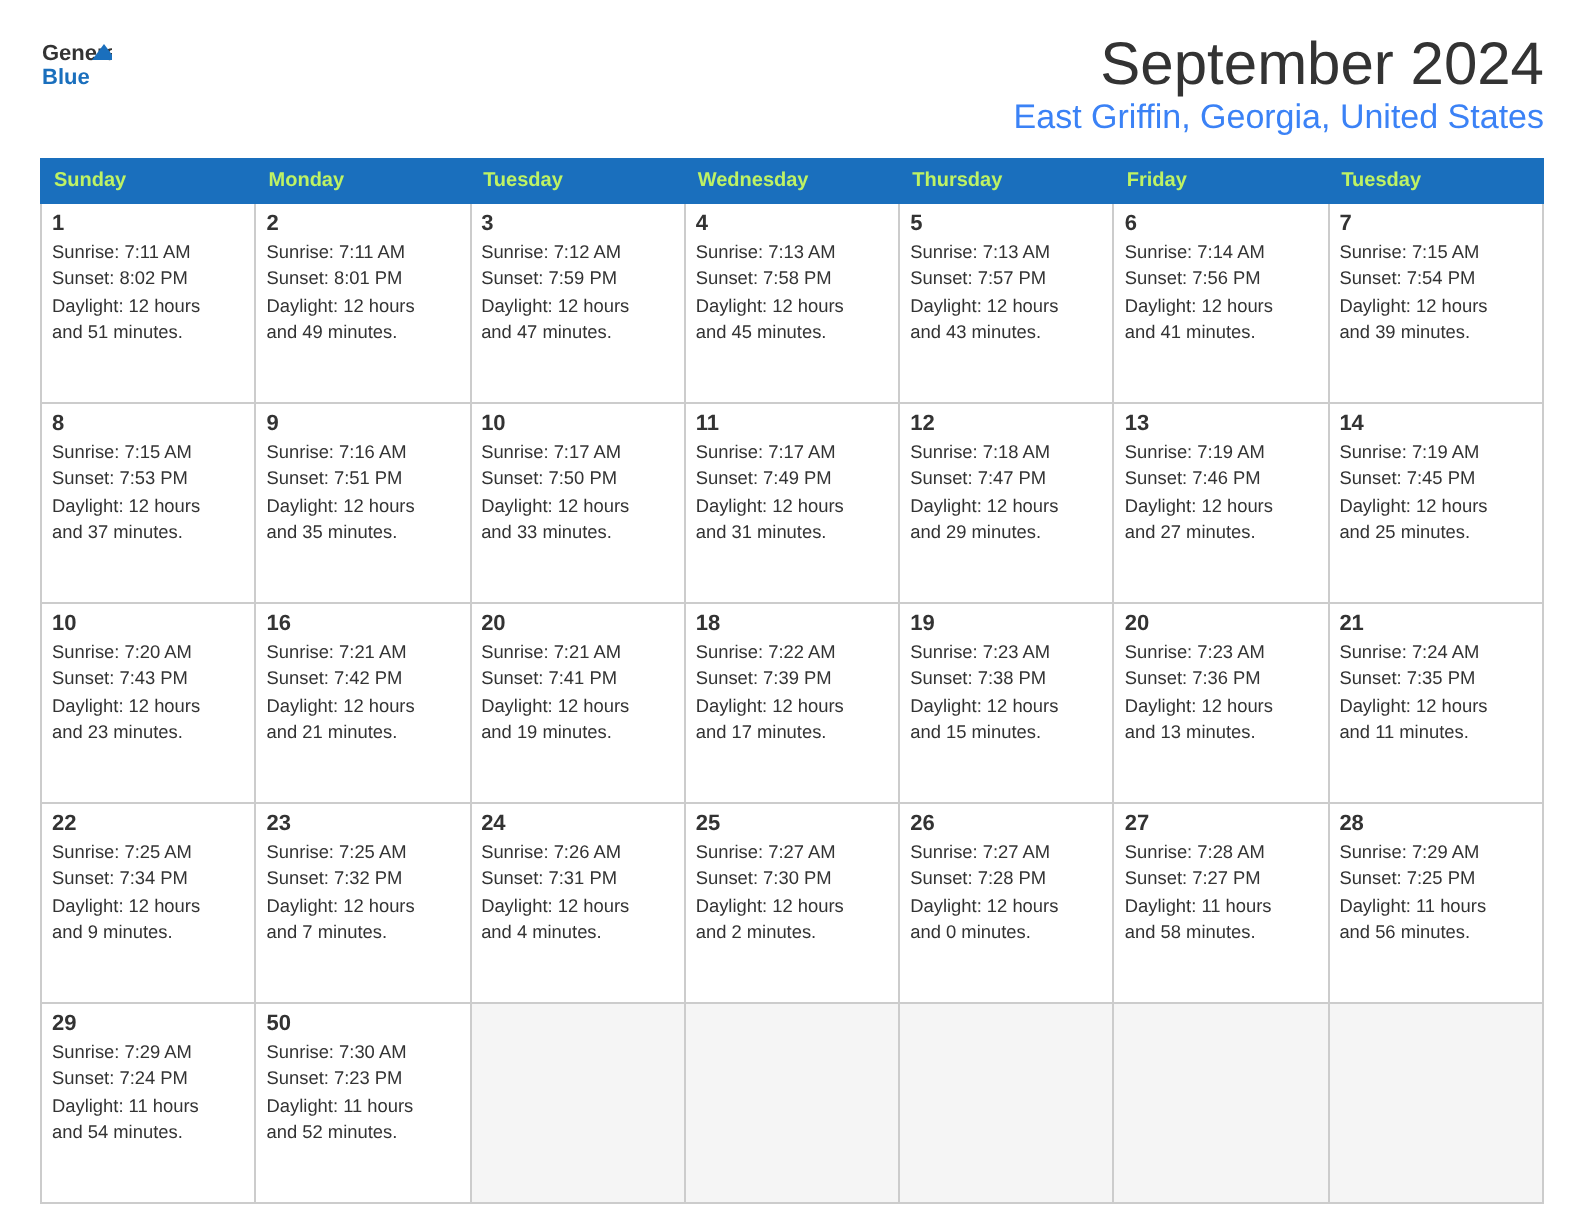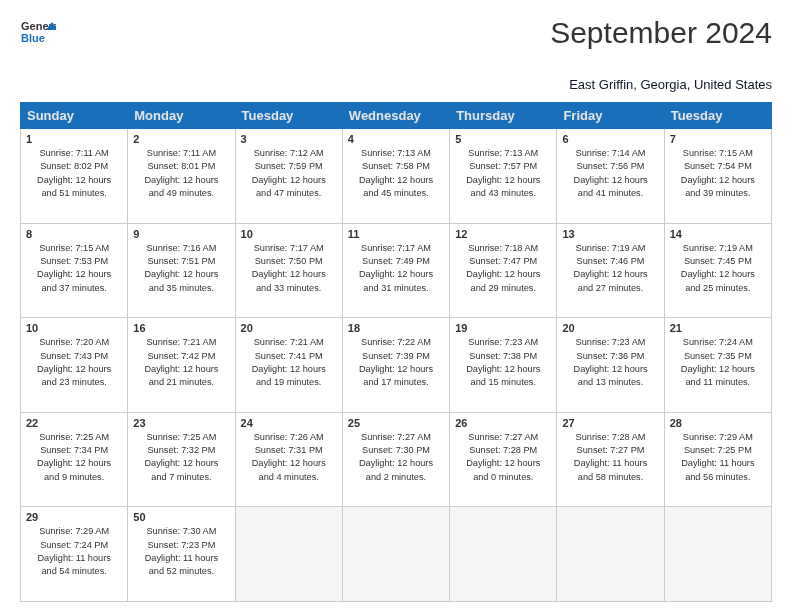--- a/index.html
+++ b/index.html
@@ -31,37 +31,36 @@
     .title-block {
       text-align: right;
     }
     .main-title {
       font-size: 30px;
       font-weight: normal;
       color: #333;
       line-height: 1.1;
     }
     .subtitle {
-      font-size: 13px;
-      color: #0f172a;
-      margin-top: 28px;
+      font-size: 17px;
+      color: #3b82f6;
     }
     .calendar {
       flex: 1;
       border: 1px solid #ccc;
       border-collapse: collapse;
       width: 100%;
       table-layout: fixed;
     }
     .calendar th {
       background: #1a6fbd;
-      color: #e5e5e5;
+      color: #bef264;
       text-align: left;
       padding: 5px 6px;
-      font-size: 13px;
+      font-size: 10px;
       font-weight: bold;
       border: 1px solid #1a6fbd;
     }
     .calendar td {
       border: 1px solid #ccc;
       vertical-align: top;
       padding: 4px 5px;
       font-size: 9.5px;
       color: #333;
       background: #fff;
@@ -73,21 +72,20 @@
     }
     .day-num {
       font-size: 11px;
       font-weight: bold;
       display: block;
       margin-bottom: 2px;
     }
     .day-info {
       line-height: 1.45;
       font-size: 9.2px;
-      text-align: center;
     }
     table {
       width: 100%;
       border-collapse: collapse;
     }
   </style>
 </head>
 <body>
 
 <div class="page">

